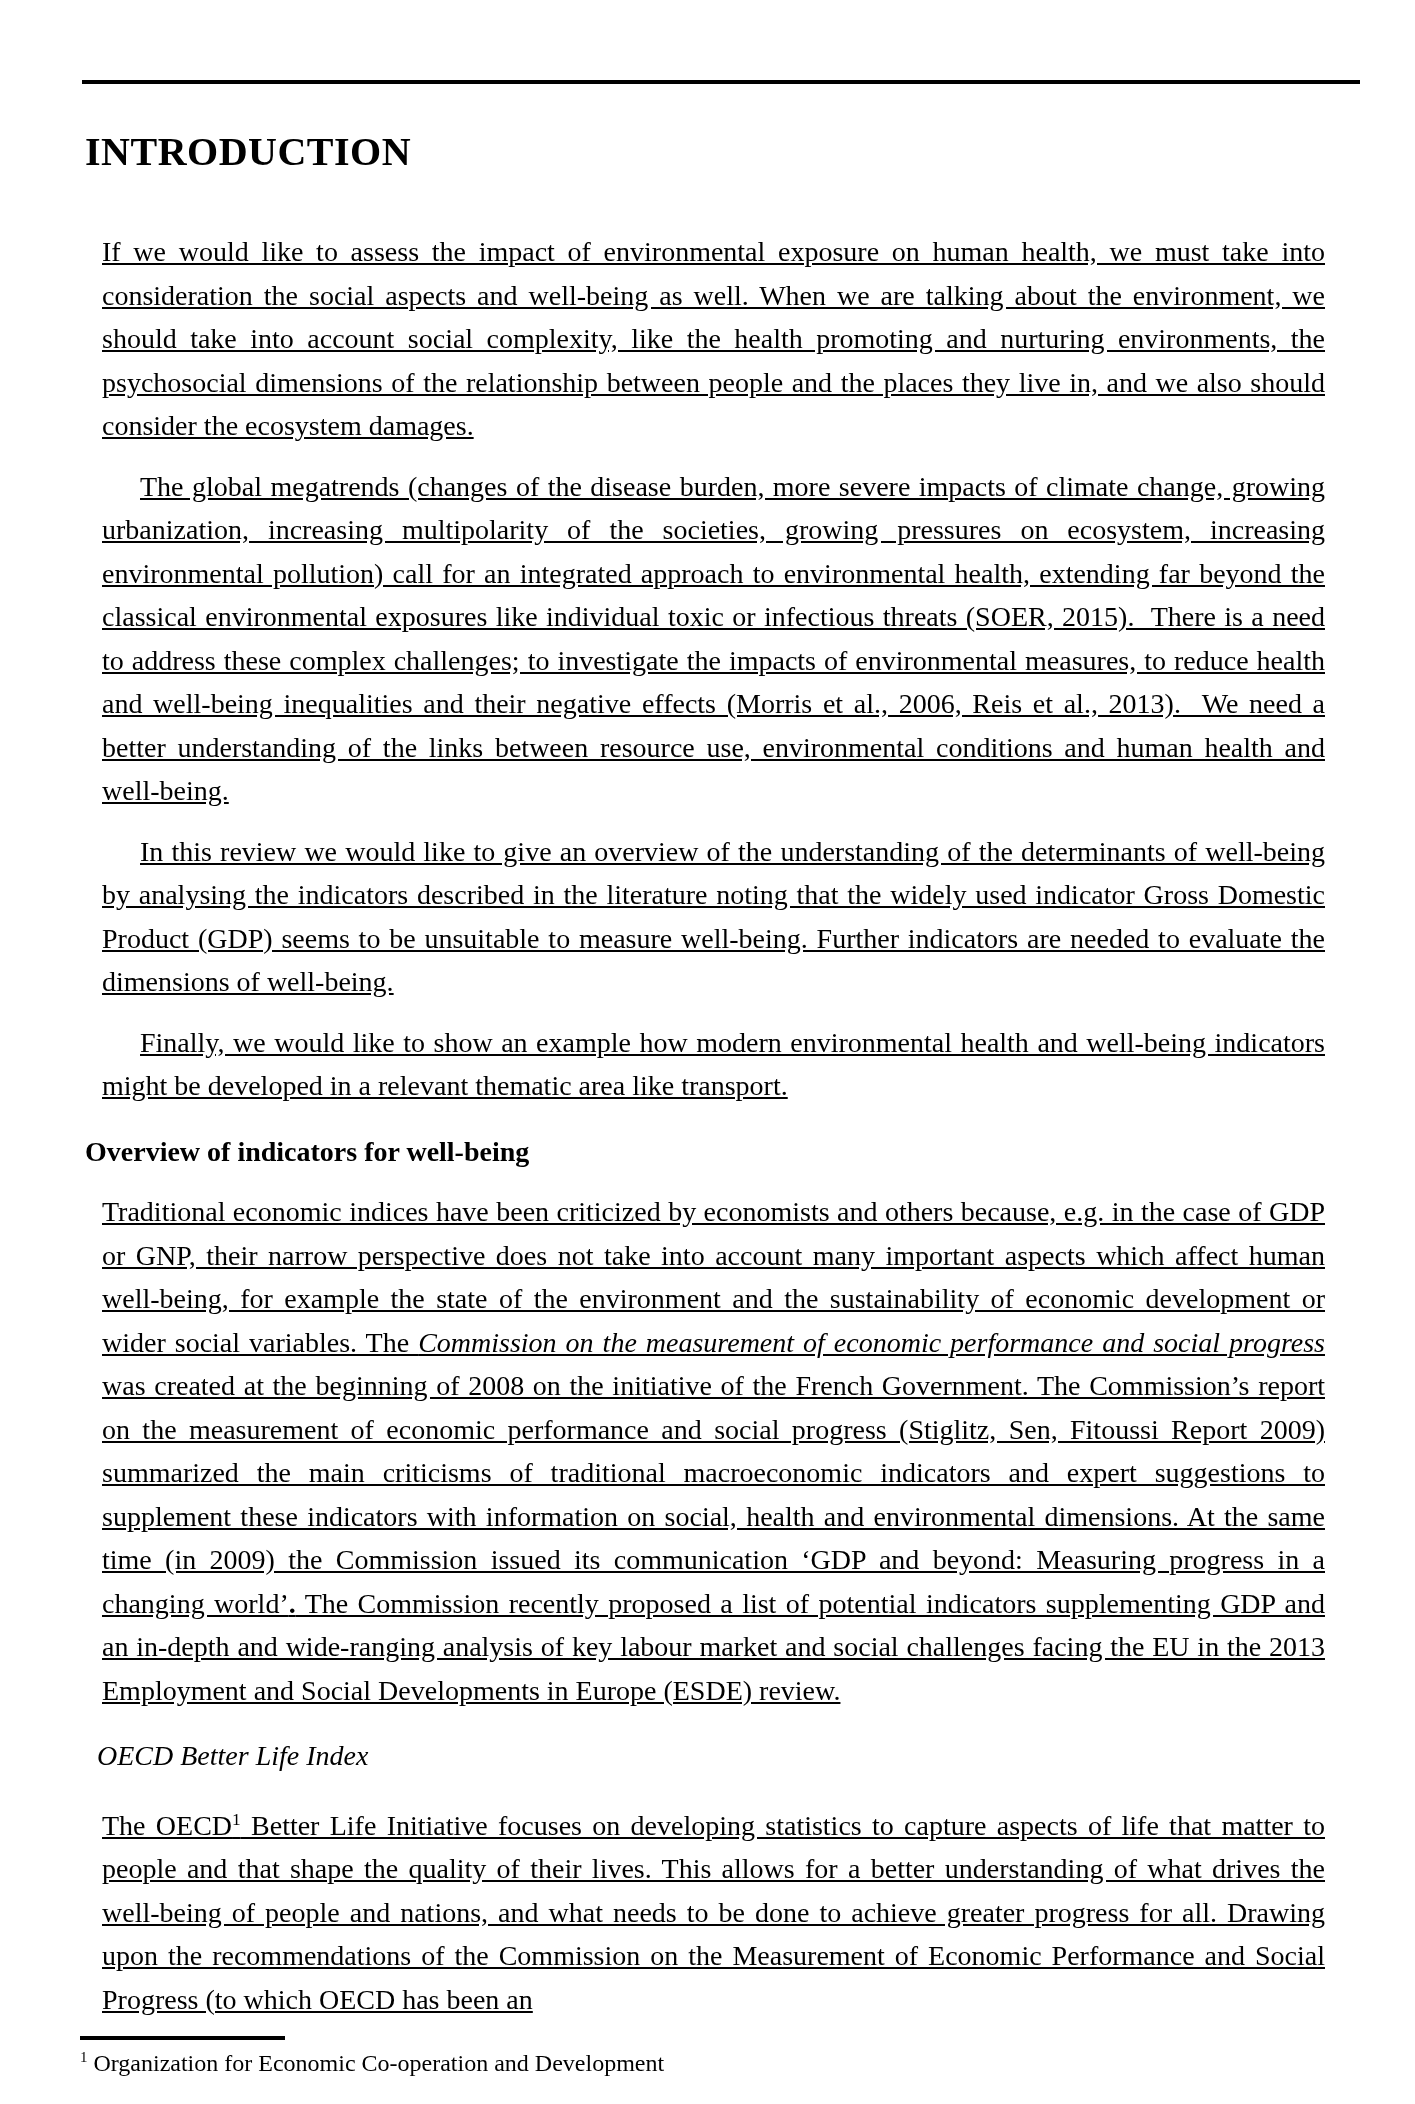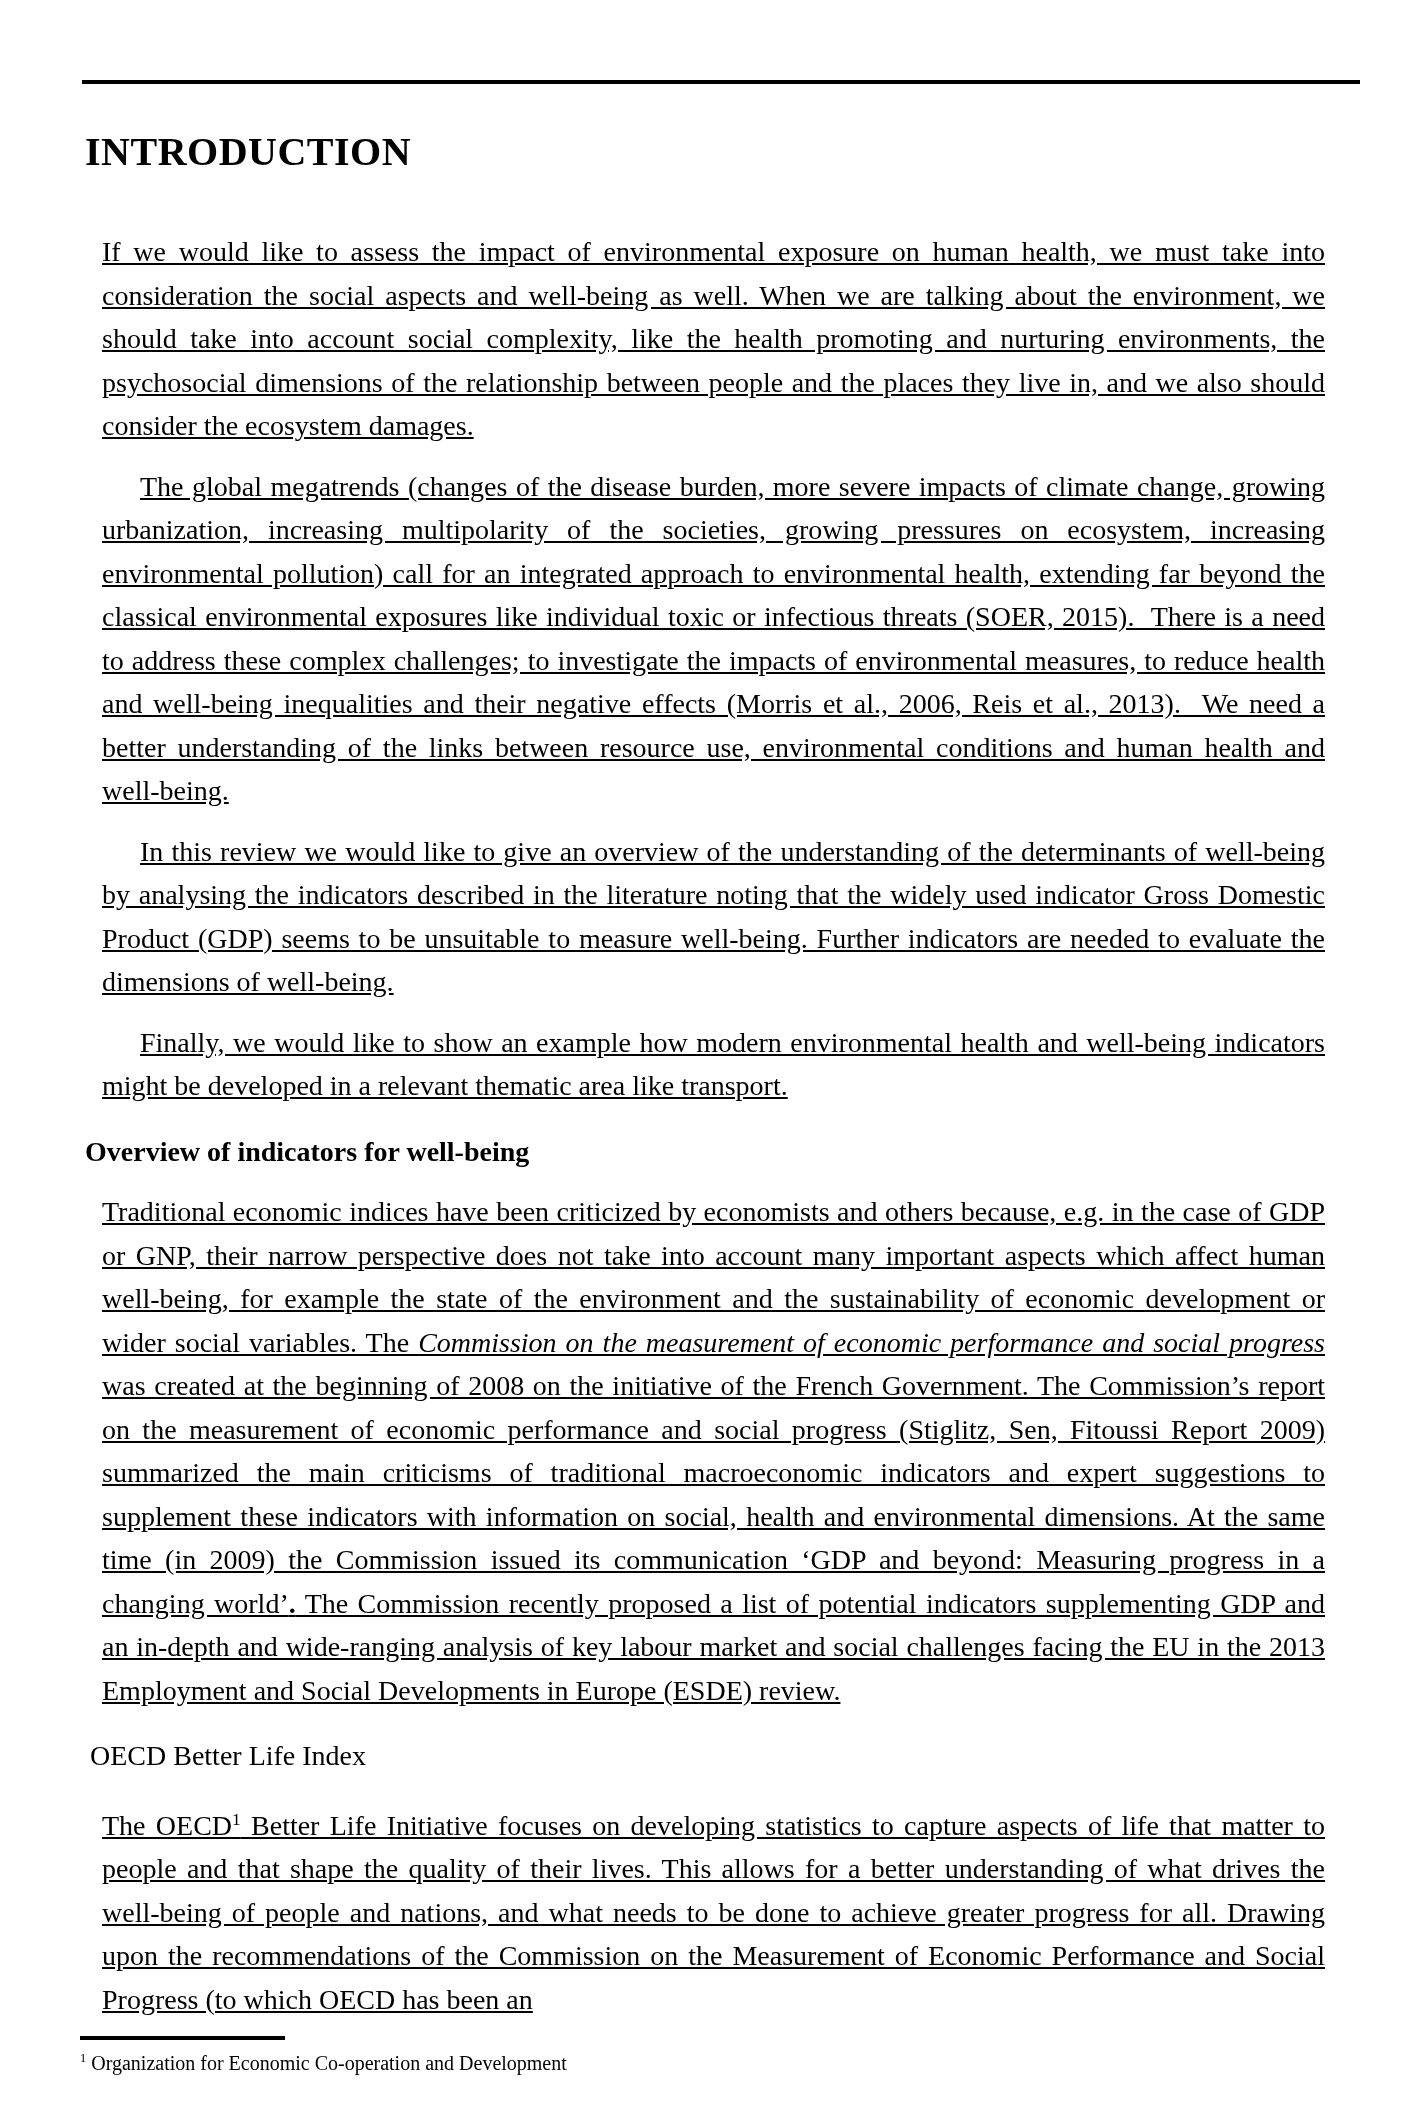--- a/index.html
+++ b/index.html
@@ -60,38 +60,39 @@
   }
   h2.section-heading {
     font-size: 28px;
     font-weight: bold;
     line-height: 43.5px;
     margin: 22px 0 0 0;
   }
   h3.subsection-heading {
     font-size: 28px;
     font-weight: normal;
+    font-style: italic;
     line-height: 43.5px;
-    margin: 22px 0 26px 5px;
+    margin: 22px 0 26px 12px;
   }
   .footnote {
     position: absolute;
     left: 80px;
     top: 2036px;
     width: 1260px;
   }
   .footnote-rule {
     width: 205px;
     height: 4px;
     background: #000000;
     margin-bottom: 8px;
   }
   p.footnote-text {
     margin: 0;
-    font-size: 20px;
+    font-size: 24px;
     line-height: 30px;
   }
   sup {
     font-size: 0.62em;
     vertical-align: super;
     line-height: 0;
   }
 </style>
 </head>
 <body>

